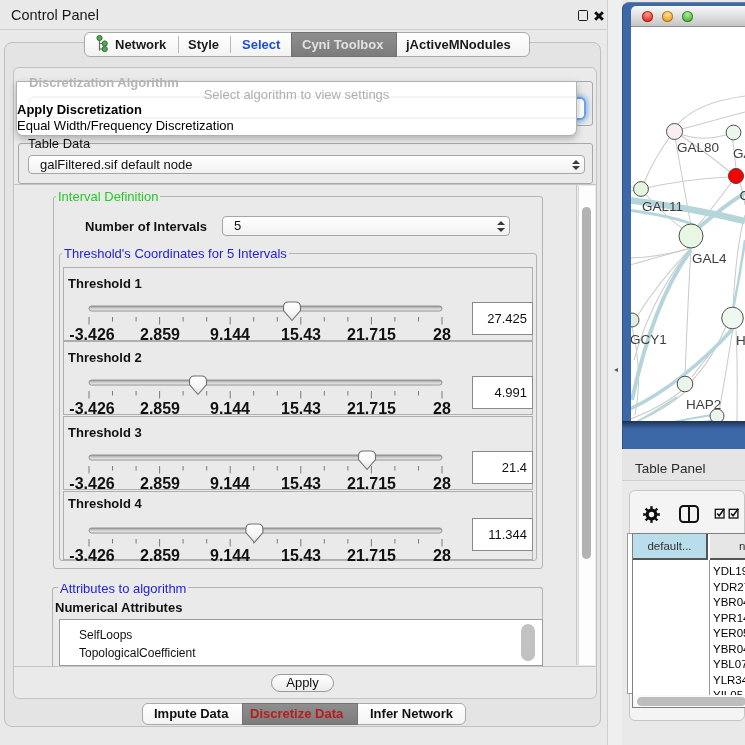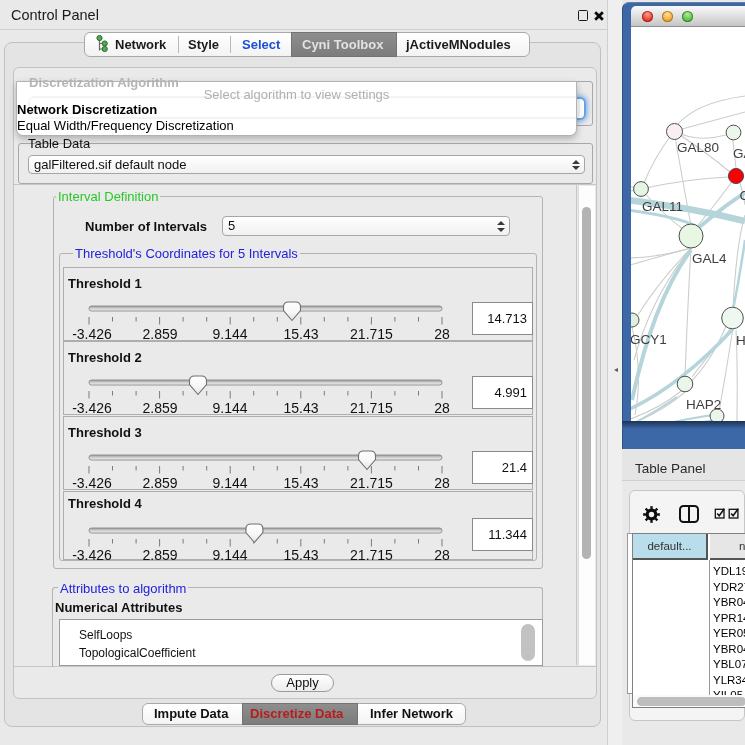--- a/index.html
+++ b/index.html
@@ -1,23 +1,23 @@
 <!DOCTYPE html>
 <html><head><meta charset="utf-8"><style>
 *{margin:0;padding:0;box-sizing:border-box}
 html,body{width:745px;height:745px}
 body{position:relative;font-family:"Liberation Sans",sans-serif;background:#e9e9e9;overflow:hidden;font-size:13px;color:#111}
 .abs{position:absolute}
 .groupbox{position:absolute;border:1px solid #a8a8a8;border-radius:3px}
 .glabel{position:absolute;background:transparent;padding:0 2px;line-height:13px}
-.combo{position:absolute;border:1px solid #a6a6a6;border-radius:5px;background:linear-gradient(#ffffff,#f1f1f1);line-height:22px;padding-left:5px;color:#111}
+.combo{position:absolute;border:1px solid #a6a6a6;border-radius:5px;background:linear-gradient(#ffffff,#f1f1f1);line-height:22px;padding-left:11px;color:#111}
 .block{position:absolute;left:63px;width:470px;height:74px;border:1px solid #aeaeae;background:#eaeaea}
 .blabel{position:absolute;left:4px;top:8px;font-weight:bold}
 .vbox{position:absolute;left:408px;top:34px;width:61px;height:33px;background:#fff;border:1px solid #8a8a8a;text-align:right;padding-right:5px;line-height:31px}
-.ticklab{position:absolute;top:58px;font-size:14px;font-weight:normal;transform:translateX(-50%);color:#111}
+.ticklab{position:absolute;top:58px;font-size:16px;font-weight:bold;transform:translateX(-50%);color:#111}
 </style></head><body>
 
 <div class="abs" style="left:0;top:0;width:607px;height:745px;background:#e9e9e9"></div>
 <div class="abs" style="left:0;top:0;width:607px;height:30px;background:#e9e9e9;border-bottom:1px solid #cfcfcf"></div>
 <div class="abs" style="left:11px;top:7px;font-size:14.5px;color:#1a1a1a">Control Panel</div>
 <div class="abs" style="left:577.5px;top:10px;width:10px;height:10.5px;border:1.5px solid #1a1a1a;border-radius:1.5px"></div>
 <svg class="abs" style="left:594px;top:11px" width="10" height="10" viewBox="0 0 10 10">
     <path d="M1.2 1.2 L8.8 8.8 M8.8 1.2 L1.2 8.8" stroke="#0a0a0a" stroke-width="2.8"></path>
   </svg>
 
@@ -48,40 +48,40 @@
 <div class="groupbox" style="left:18px;top:143px;width:575px;height:41px"></div>
 <div class="glabel" style="left:26px;top:136.5px">Table Data</div>
 <div class="combo" style="left:28px;top:155px;width:557px;height:19px;line-height:18px;border-radius:4px">galFiltered.sif default node</div>
 <div class="abs" style="left:572px;top:159.5px;width:0;height:0;border-left:4px solid transparent;border-right:4px solid transparent;border-bottom:4.5px solid #3a3a3a"></div>
 <div class="abs" style="left:572px;top:166px;width:0;height:0;border-left:4px solid transparent;border-right:4px solid transparent;border-top:4.5px solid #3a3a3a"></div>
 
 <div class="abs" style="left:16px;top:81px;width:561px;height:55px;background:#ffffff;border:1px solid #b2b2b2;border-radius:1px 1px 7px 7px;box-shadow:0 3px 7px rgba(0,0,0,0.25)"></div>
 <div class="abs" style="left:28px;top:96px;width:552px;height:23px;border:2px solid rgba(150,175,205,0.13);border-radius:6px"></div>
 <div class="abs" style="left:29px;top:75px;font-weight:bold;color:#b5b5b5">Discretization Algorithm</div>
 <div class="abs" style="left:16px;top:87px;width:561px;text-align:center;color:#adb0b0">Select algorithm to view settings</div>
-<div class="abs" style="left:17px;top:101.5px;font-weight:bold;color:#000">Network Discretization</div>
+<div class="abs" style="left:17px;top:101.5px;font-weight:bold;color:#000">Apply Discretization</div>
 <div class="abs" style="left:17px;top:117.5px;color:#000">Equal Width/Frequency Discretization</div>
 
 <div class="abs" style="left:14px;top:184px;width:582px;height:1px;background:#c6c6c6"></div>
 <div class="abs" style="left:576px;top:185px;width:1px;height:480px;background:#c6c6c6"></div>
 <div class="abs" style="left:14px;top:665.5px;width:582px;height:1px;background:#c6c6c6"></div>
 
 <div class="abs" style="left:578px;top:186px;width:17px;height:479px;background:#fdfdfd;border-left:1px solid #d9d9d9"></div>
 <div class="abs" style="left:582px;top:207px;width:9px;height:352px;background:#b3b3b3;border-radius:5px"></div>
 
 <div class="groupbox" style="left:53px;top:196px;width:490px;height:373px;border-color:#b3b3b3"></div>
 <div class="glabel" style="left:56px;top:190px;color:#28c828;background:#eaeaea">Interval Definition</div>
 
 <div class="abs" style="left:85px;top:219px;font-weight:bold">Number of Intervals</div>
 <div class="combo" style="left:222px;top:216px;width:288px;height:20px;line-height:18px;border-radius:4px">5</div>
 <div class="abs" style="left:496.5px;top:221px;width:0;height:0;border-left:4px solid transparent;border-right:4px solid transparent;border-bottom:4.5px solid #3a3a3a"></div>
 <div class="abs" style="left:496.5px;top:227.5px;width:0;height:0;border-left:4px solid transparent;border-right:4px solid transparent;border-top:4.5px solid #3a3a3a"></div>
 
 <div class="groupbox" style="left:59px;top:253px;width:478px;height:308px;border-color:#b3b3b3"></div>
-<div class="glabel" style="left:73px;top:247px;color:#2222dd;background:#eaeaea">Threshold's Coordinates for 5 Intervals</div>
+<div class="glabel" style="left:62px;top:247px;color:#2222dd;background:#eaeaea">Threshold's Coordinates for 5 Intervals</div>
 
 <div class="block" style="top:267px">
   <div class="blabel">Threshold 1</div>
   <svg class="abs" style="left:0;top:0" width="470" height="74" viewBox="0 0 470 74">
     <defs>
         <linearGradient id="thg" x1="0" y1="0" x2="0" y2="1">
           <stop offset="0" stop-color="#ffffff"></stop>
           <stop offset="0.55" stop-color="#f7f7f7"></stop>
           <stop offset="1" stop-color="#e3e3e3"></stop>
         </linearGradient>
@@ -111,21 +111,21 @@
       <line x1="378.0" y1="49" x2="378.0" y2="56.5"></line>
     </g>
     <path d="M219.5 39 q0 -5 5 -5 h7 q5 0 5 5 v3.5 l-8.5 10 l-8.5 -10 z" fill="url(#thg)" stroke="#707070" stroke-width="1.1"></path>
   </svg>
   <div class="ticklab" style="left:28px">-3.426</div>
   <div class="ticklab" style="left:96px">2.859</div>
   <div class="ticklab" style="left:166px">9.144</div>
   <div class="ticklab" style="left:237px">15.43</div>
   <div class="ticklab" style="left:307.5px">21.715</div>
   <div class="ticklab" style="left:378px">28</div>
-  <div class="vbox">14.713</div>
+  <div class="vbox">27.425</div>
 </div>
 
 <div class="block" style="top:341px">
   <div class="blabel">Threshold 2</div>
   <svg class="abs" style="left:0;top:0" width="470" height="74" viewBox="0 0 470 74">
     <defs>
         <linearGradient id="thg" x1="0" y1="0" x2="0" y2="1">
           <stop offset="0" stop-color="#ffffff"></stop>
           <stop offset="0.55" stop-color="#f7f7f7"></stop>
           <stop offset="1" stop-color="#e3e3e3"></stop>

